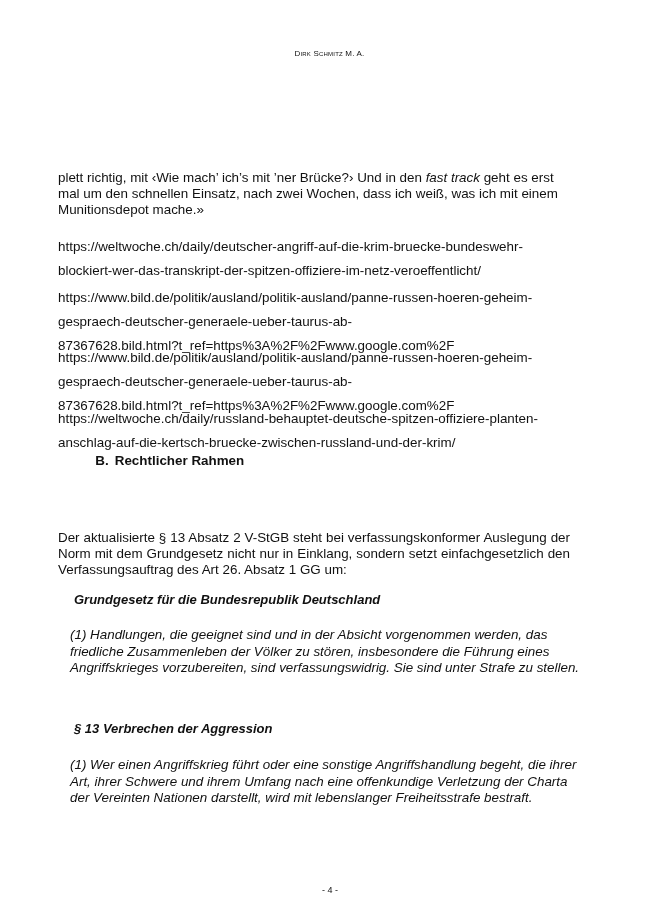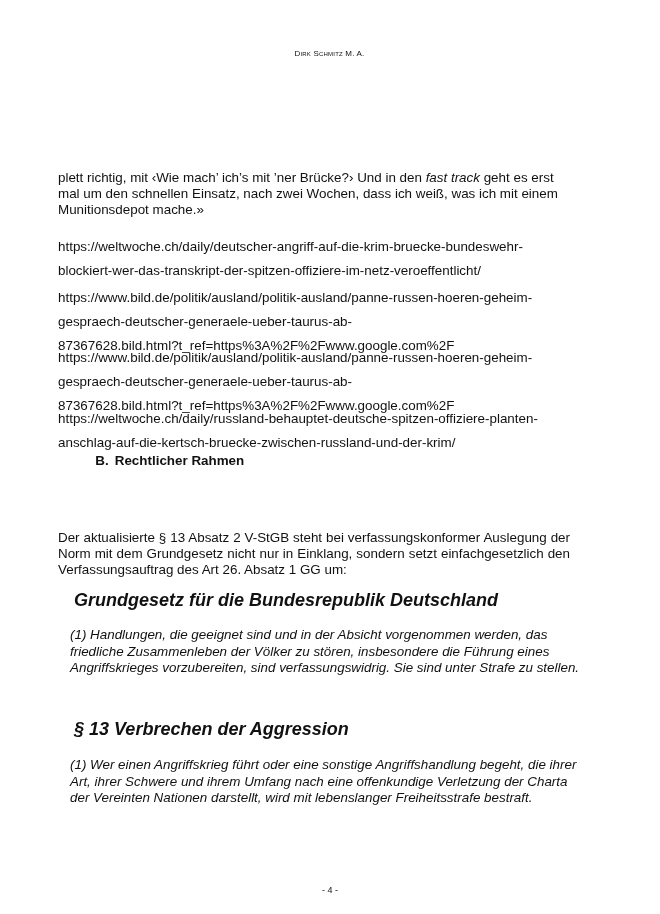--- a/index.html
+++ b/index.html
@@ -10,21 +10,21 @@
     .block { position: absolute; left: 58px; width: 520px; font-size: 13.4px; line-height: 16px; margin-top: 24px; }
     .p-quote { top: 146px; }
     .link { font-size: 13.4px; line-height: 24px; white-space: pre-line; }
     .l1 { top: 211px; }
     .l2 { top: 262px; }
     .l3 { top: 322px; }
     .l4 { top: 383px; }
     .section { position: absolute; top: 453px; left: 93px; font-weight: bold; font-size: 13.4px; text-align: center; }
     .section .num { display: inline-block; width: 18px; }
     .p-main { top: 506px; text-align: justify; width: 512px; }
-    .law-title { position: absolute; left: 74px; font-weight: bold; font-style: italic; font-size: 18px; line-height: 16px; }
+    .law-title { position: absolute; left: 74px; font-weight: bold; font-style: italic; font-size: 13px; line-height: 16px; }
     .law-text { position: absolute; left: 70px; width: 512px; font-style: italic; font-size: 13.4px; line-height: 16.5px; }
     .gg-title { top: 592px; }
     .gg-text { top: 627px; }
     .vs-title { top: 721px; }
     .vs-text { top: 757px; }
     .footer { position: absolute; top: 885px; left: 0; width: 660px; text-align: center; font-size: 9px; }
     em { font-style: italic; }
   </style>
 </head>
 <body>

